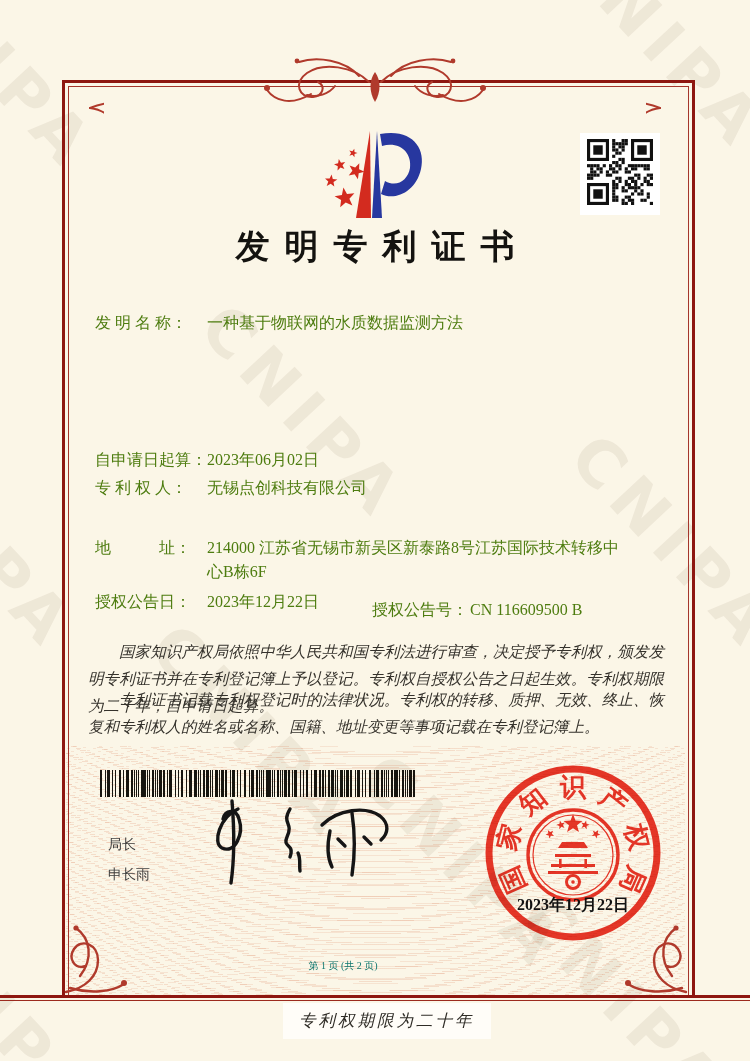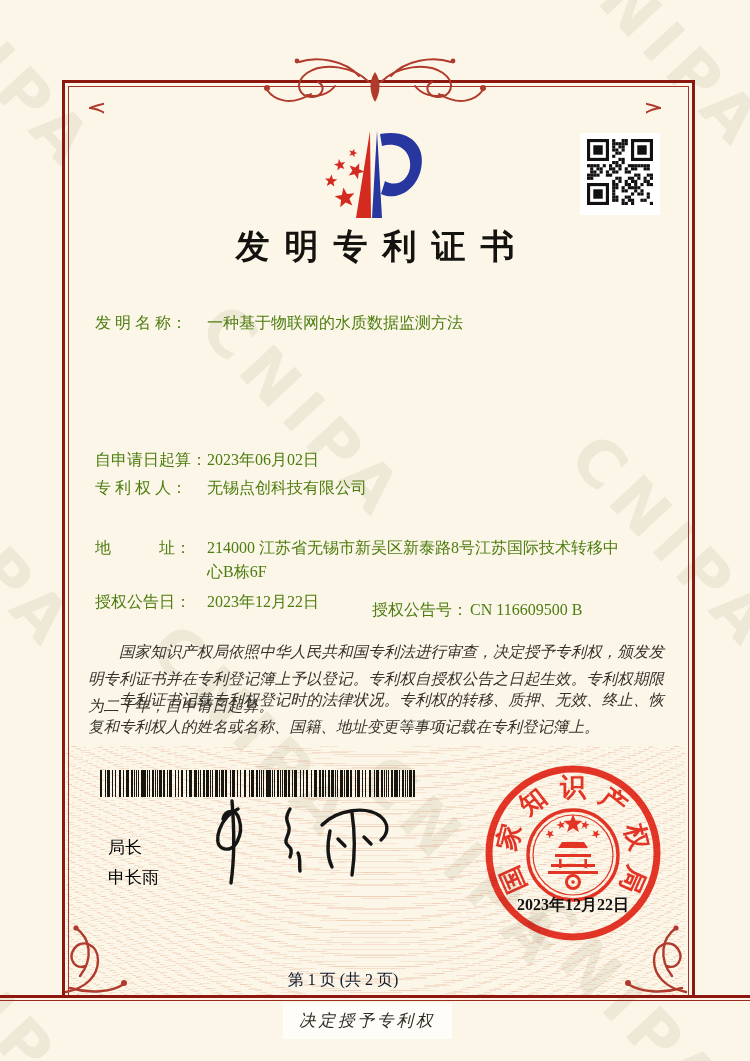--- a/index.html
+++ b/index.html
@@ -44,30 +44,30 @@
   
   .body-par{position:absolute;left:88px;width:576px;z-index:3;font-size:15.5px;font-style:italic;
       color:#35322c;line-height:27px;text-indent:2em;text-align:justify;}
 
   
   .barcode{position:absolute;left:100px;top:770px;width:318px;height:27px;z-index:3;display:flex;align-items:stretch;}
   .barcode div{background:#17150f;}
 
   
   .duty{position:absolute;left:108px;z-index:3;font-family:Liberation Mono, monospace;
-      font-size:17px;color:#000000;}
+      font-size:14px;color:#404040;}
   .sig{position:absolute;left:198px;top:793px;z-index:3;}
 
   
   .seal{position:absolute;left:480px;top:760px;z-index:4;mix-blend-mode:multiply;}
   .seal-date{position:absolute;left:470px;top:895px;width:206px;z-index:5;text-align:center;
       font-size:16px;font-weight:bold;color:#121212;}
 
   
-  .page-info{position:absolute;left:0;right:64px;top:959px;z-index:3;text-align:center;font-size:16px;color:#0f172a;margin-top:11px;}
+  .page-info{position:absolute;left:0;right:64px;top:959px;z-index:3;text-align:center;font-size:10px;color:#0f766e;}
   .cont-note{position:absolute;left:283px;top:1003px;z-index:3;background:#fffdf8;padding:7px 16px;
       font-size:16.5px;font-style:italic;color:#2f2c26;letter-spacing:3px;white-space:nowrap;}
 </style>
 </head>
 <body>
 
 <div id="page">
 
   <div id="wm-layer">
       <div class="wm" style="left: -70px; top: -60px;">CNIPA</div>
@@ -466,15 +466,15 @@
         <rect x="71" y="104" width="44" height="3"></rect>
         <rect x="68" y="111" width="50" height="3"></rect>
         <circle cx="93" cy="122" r="6.5" fill="none" stroke="#e7291b" stroke-width="3"></circle>
         <circle cx="93" cy="122" r="1.8"></circle>
       </g>
     </g>
   </svg>
   <div class="seal-date">2023年12月22日</div>
 
   <div class="page-info">第 1 页 (共 2 页)</div>
-  <div class="cont-note">决定授予专利权</div>
+  <div class="cont-note">专利权期限为二十年</div>
 
 </div>
 
 </body></html>

